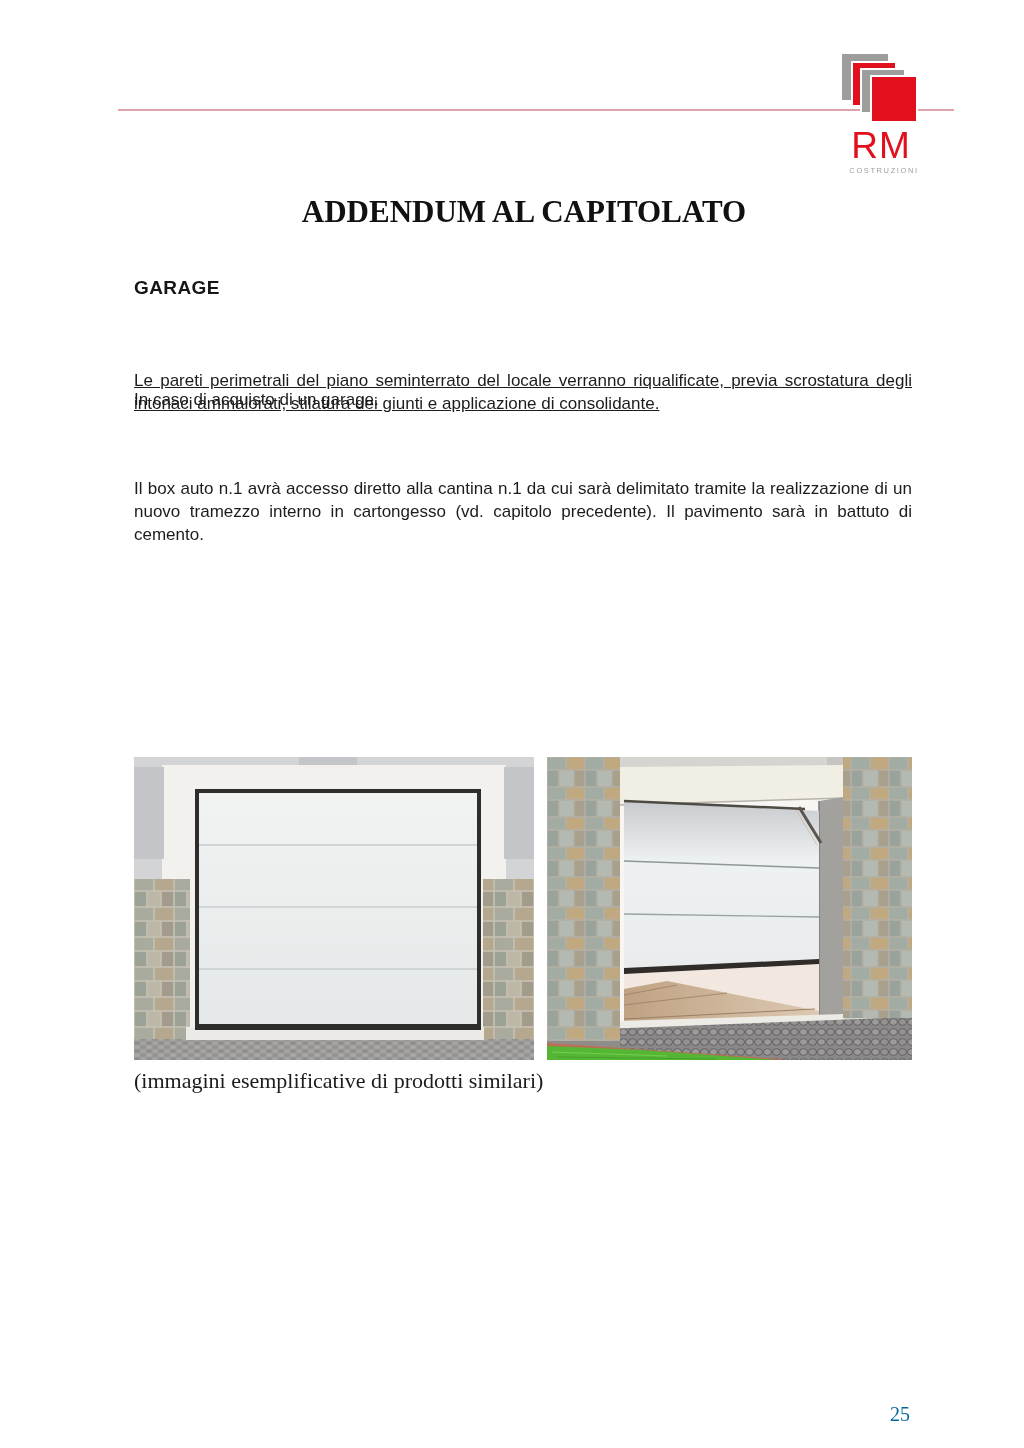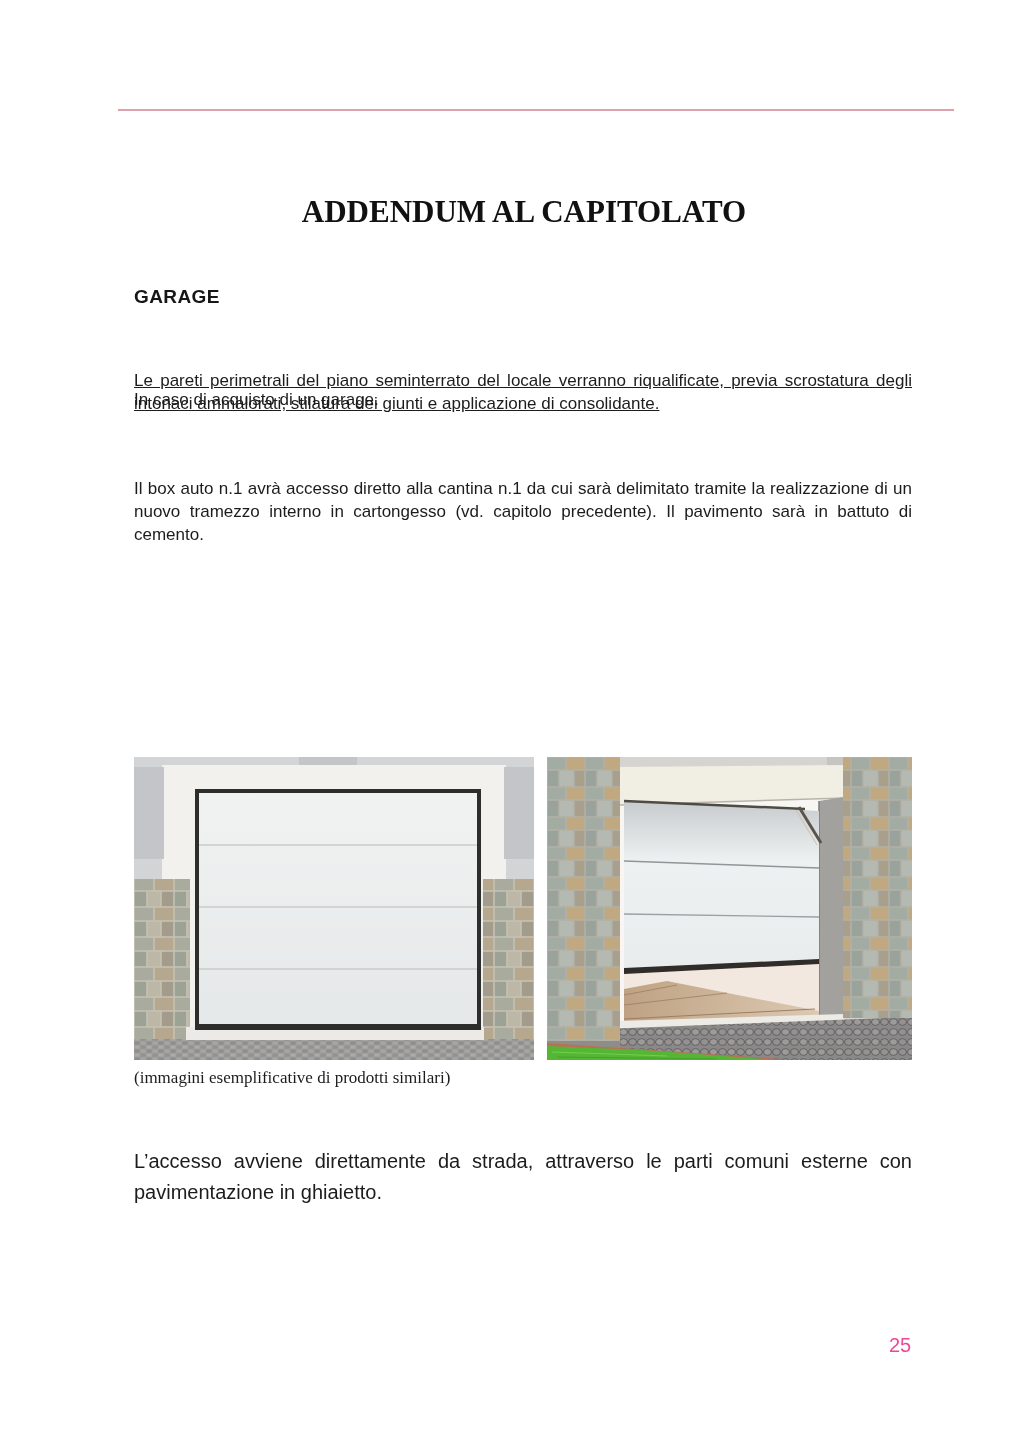--- a/index.html
+++ b/index.html
@@ -35,60 +35,70 @@
     margin-top:2px; width:84px; text-align:center;
     color:#9d9d9c; font-size:7.5px; letter-spacing:1.6px; white-space:nowrap;
   }
   .doc-title {
     position:absolute; left:12px; top:194px; width:1024px;
     text-align:center;
     font-family:"Liberation Serif", serif;
     font-size:31px; font-weight:700; color:#111;
   }
   .sec-heading {
-    position:absolute; left:134px; top:286px;
+    position:absolute; left:134px; top:277px;
     font-size:19px; font-weight:700; letter-spacing:0.4px; color:#161616;
   }
   .body-par {
     position:absolute; left:134px; width:778px;
     font-size:17px; line-height:23px;
     text-align:justify; color:#1c1c1c;
   }
   .p-intro { top:340px; text-align:left;margin-top:48px; }
   .p-walls { top:369px;text-decoration:underline; }
   .p-box1  { top:477px; }
   .p-box2  { top:590px; }
   .p-door  { top:674px; }
   .fig { position:absolute; top:757px; }
   .fig-left  { left:134px; width:400px; height:303px; }
   .fig-right { left:547px; width:365px; height:303px; }
   .fig svg { display:block; width:100%; height:100%; }
   .fig-caption {
     position:absolute; left:134px; top:1068px;
     font-family:"Liberation Serif", serif;
-    font-size:17px; color:#1c1c1c;
+    font-size:22px; color:#1c1c1c;
   }
   .p-access {
     position:absolute; left:134px; top:1146px; width:778px;
     font-size:20px; line-height:31px; text-align:justify; color:#1c1c1c;
   }
   .page-number {
-    position:absolute; left:878px; top:1334px; width:44px;
+    position:absolute; left:878px; top:1403px; width:44px;
     text-align:center;
-    font-family:Liberation Sans, sans-serif;
-    font-size:20px; color:#ec4899;
+    font-family:Liberation Serif, serif;
+    font-size:20px; color:#0369a1;
   }
 </style>
 </head>
 <body>
 
 <div class="page">
 
   <div class="rule-red"></div>
 
+  <div class="logo">
+    <div class="logo-squares">
+      <div class="sq sq1"></div>
+      <div class="sq sq2 sq-b"></div>
+      <div class="sq sq3 sq-b"></div>
+      <div class="sq sq4 sq-b"></div>
+    </div>
+    <div class="logo-rm">RM</div>
+    <div class="logo-sub">COSTRUZIONI</div>
+  </div>
 
   <h1 class="doc-title">ADDENDUM AL CAPITOLATO</h1>
 
   <div class="sec-heading">GARAGE</div>
 
   <p class="body-par p-intro">In caso di acquisto di un garage.</p>
   <p class="body-par p-walls">Le pareti perimetrali del piano seminterrato del locale verranno riqualificate, previa scrostatura degli intonaci ammalorati, stilatura dei giunti e applicazione di consolidante.</p>
   <p class="body-par p-box1">Il box auto n.1 avrà accesso diretto alla cantina n.1 da cui sarà delimitato tramite la realizzazione di un nuovo tramezzo interno in cartongesso (vd. capitolo precedente). Il pavimento sarà in battuto di cemento.</p>
 
   <div class="fig fig-left">
@@ -183,17 +193,16 @@
       <rect x="0" y="284" width="73" height="19" fill="#908d88"></rect>
       <polygon points="0,286 235,302 235,303 0,290" fill="#b97054"></polygon>
       <polygon points="0,289 95,293 230,303 0,303" fill="#55b636"></polygon>
       <line x1="5" y1="295" x2="120" y2="299" stroke="#6ed04a" stroke-width="1.2"></line>
       <line x1="10" y1="300" x2="170" y2="302" stroke="#47a12c" stroke-width="1.2"></line>
     </svg>
   </div>
 
   <div class="fig-caption">(immagini esemplificative di prodotti similari)</div>
 
-  <p class="p-access">L’accesso avviene direttamente da strada, attraverso le parti comuni esterne con pavimentazione in ghiaietto.</p>
 
   <div class="page-number">25</div>
 
 </div>
 
 </body></html>

